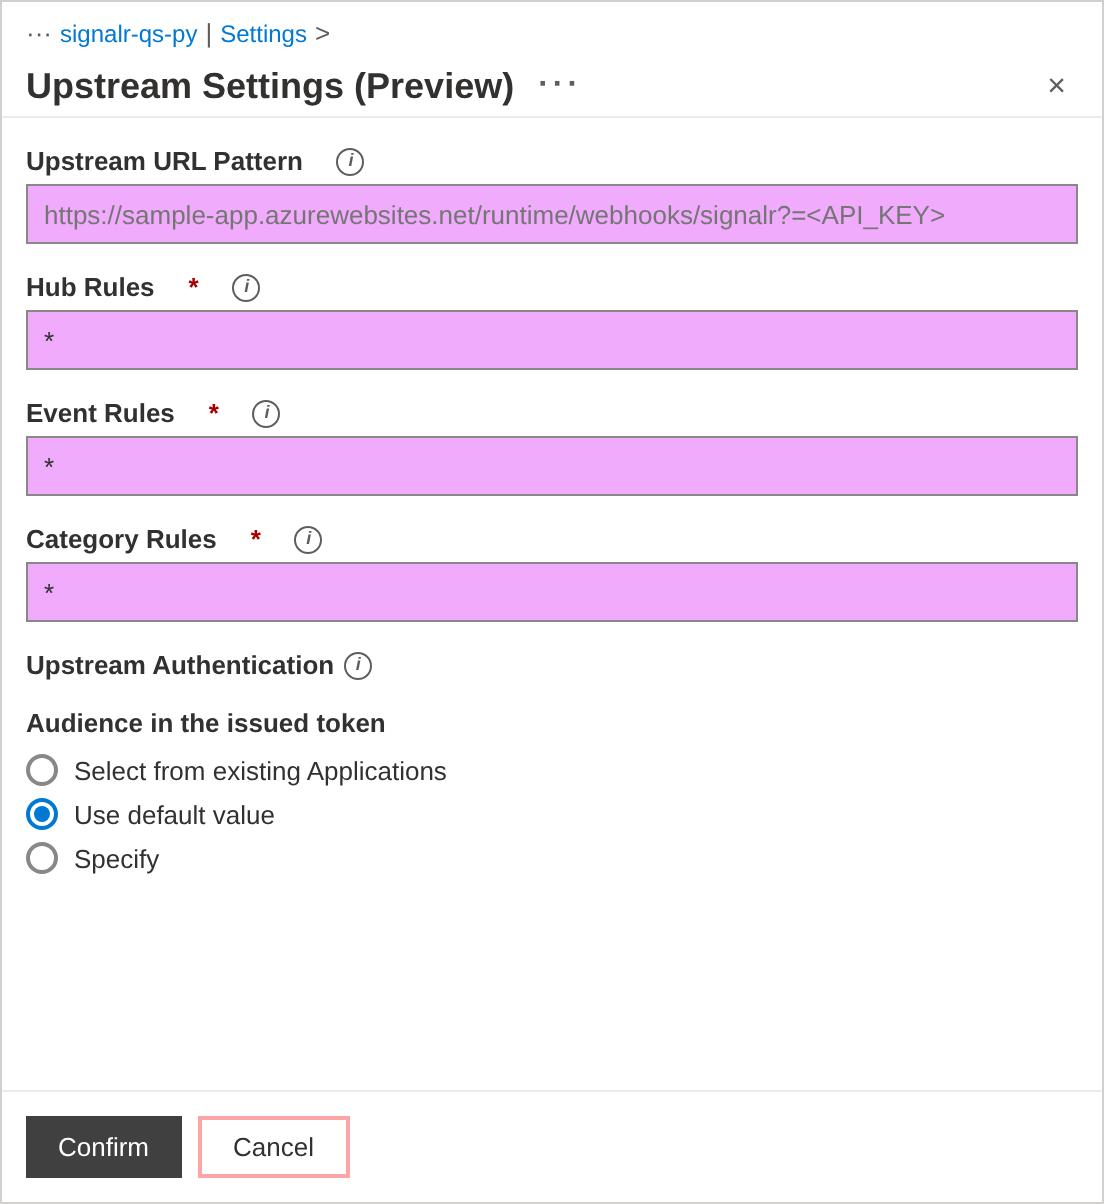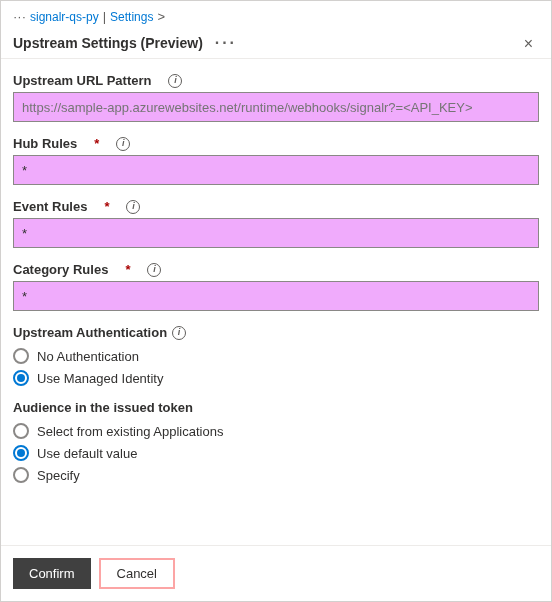--- a/index.html
+++ b/index.html
@@ -36,21 +36,21 @@
       align-items: flex-start;
       justify-content: space-between;
       padding: 4px 12px 2px 12px;
     }
     .header-left {
       display: flex;
       align-items: center;
       gap: 8px;
     }
     .panel-title {
-      font-size: 14px;
+      font-size: 18px;
       font-weight: 600;
       color: #323130;
     }
     .more-icon {
       color: #605e5c;
       font-size: 16px;
       cursor: pointer;
       padding: 2px 4px;
     }
     .close-icon-btn {
@@ -260,30 +260,20 @@
         <span class="required-star">*</span>
         <span class="info-icon">i</span>
       </div>
       <input type="text" class="text-input" value="*" style="">
     </div>
 
     <div class="field-group">
       <div class="section-label">
         <span>Upstream Authentication</span>
         <span class="info-icon">i</span>
-      </div>
-      <div class="radio-group">
-        <label class="radio-item">
-          <input type="radio" class="radio-input" name="upstream-auth" style="">
-          <span class="radio-label">No Authentication</span>
-        </label>
-        <label class="radio-item">
-          <input type="radio" class="radio-input" name="upstream-auth" checked="" style="">
-          <span class="radio-label">Use Managed Identity</span>
-        </label>
       </div>
     </div>
 
     <div class="audience-section">
       <div class="audience-title">Audience in the issued token</div>
       <div class="radio-group">
         <label class="radio-item">
           <input type="radio" class="radio-input" name="audience" style="">
           <span class="radio-label">Select from existing Applications</span>
         </label>

